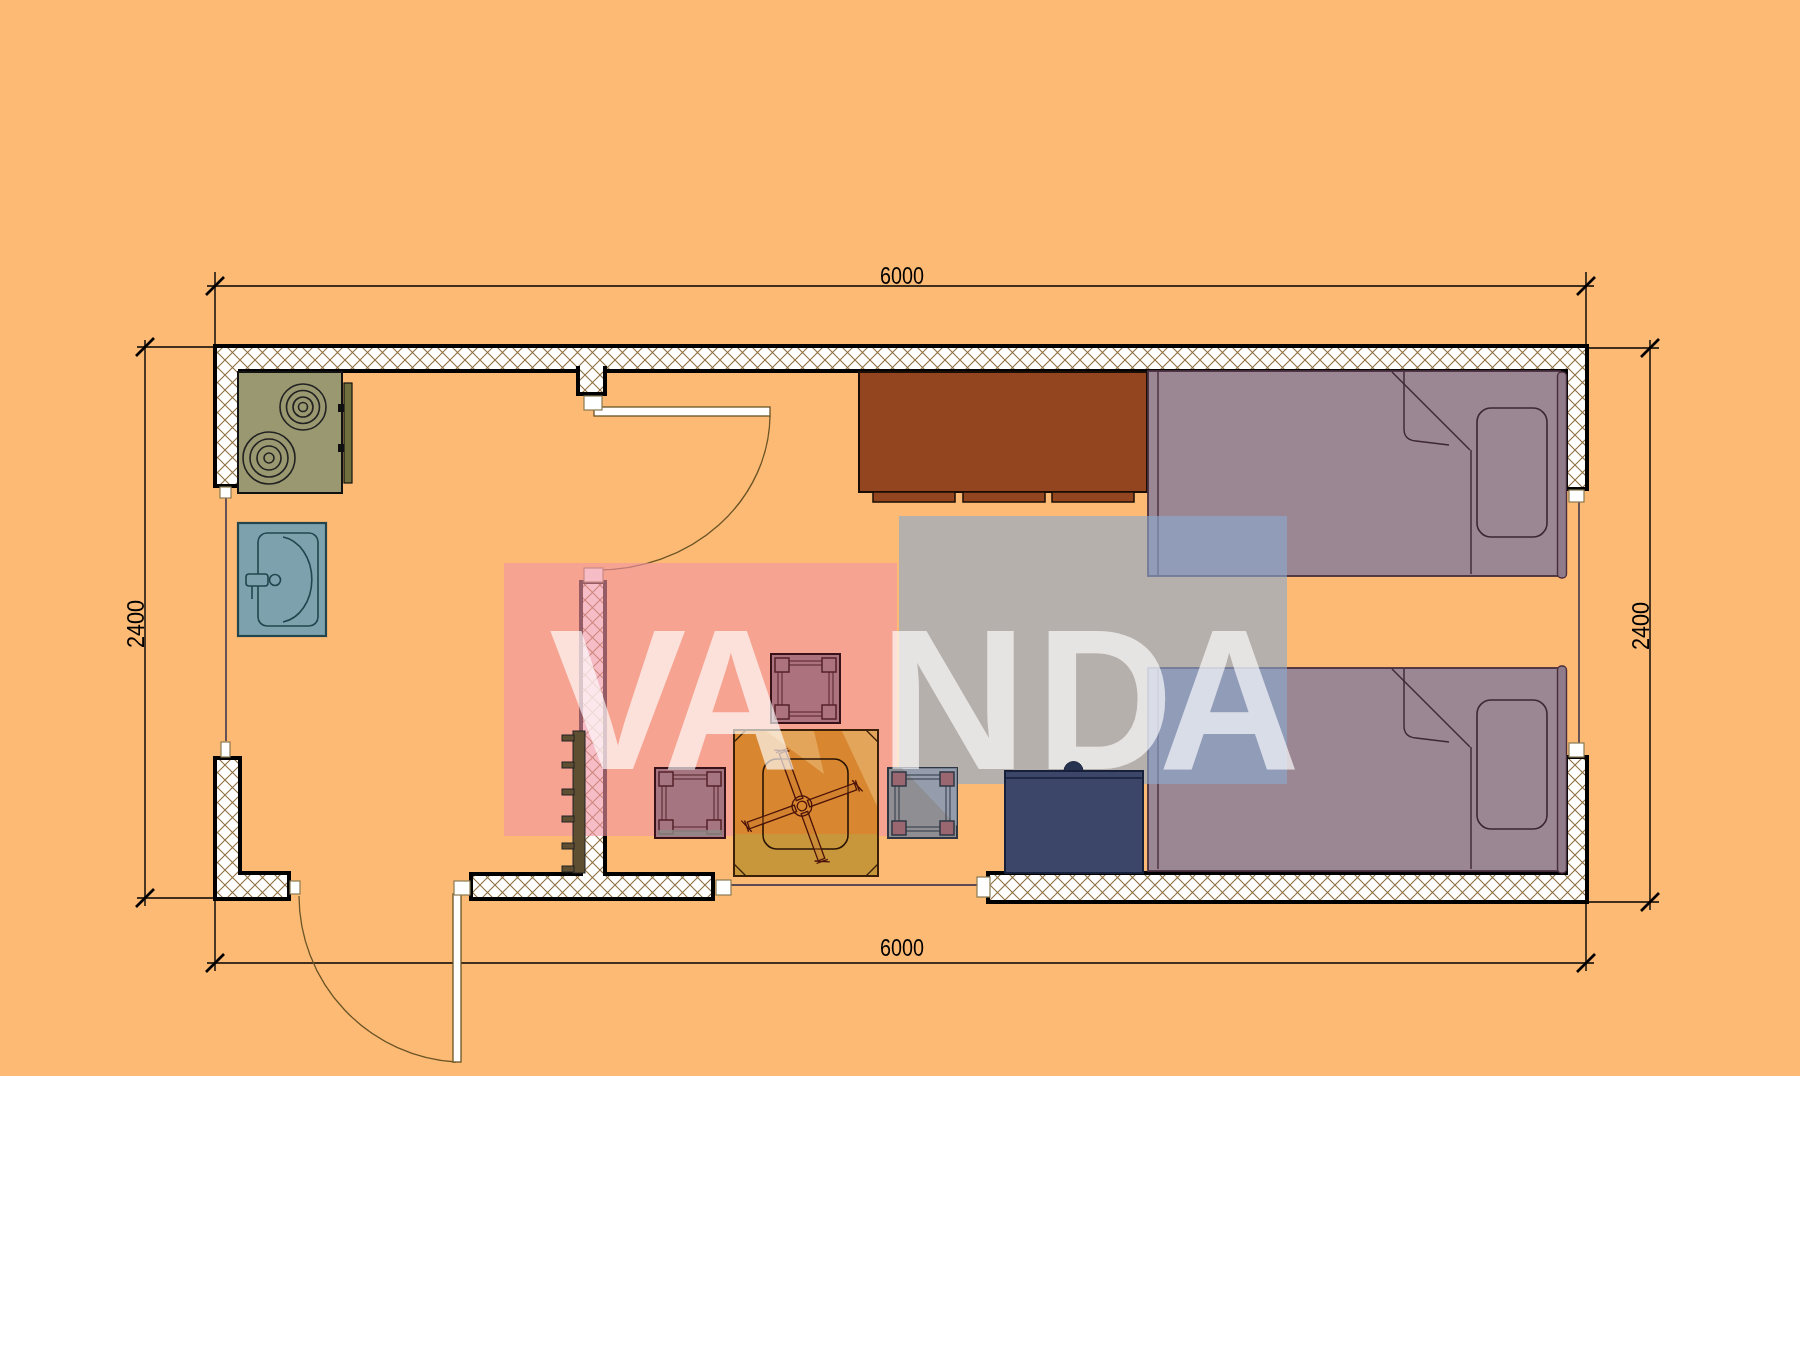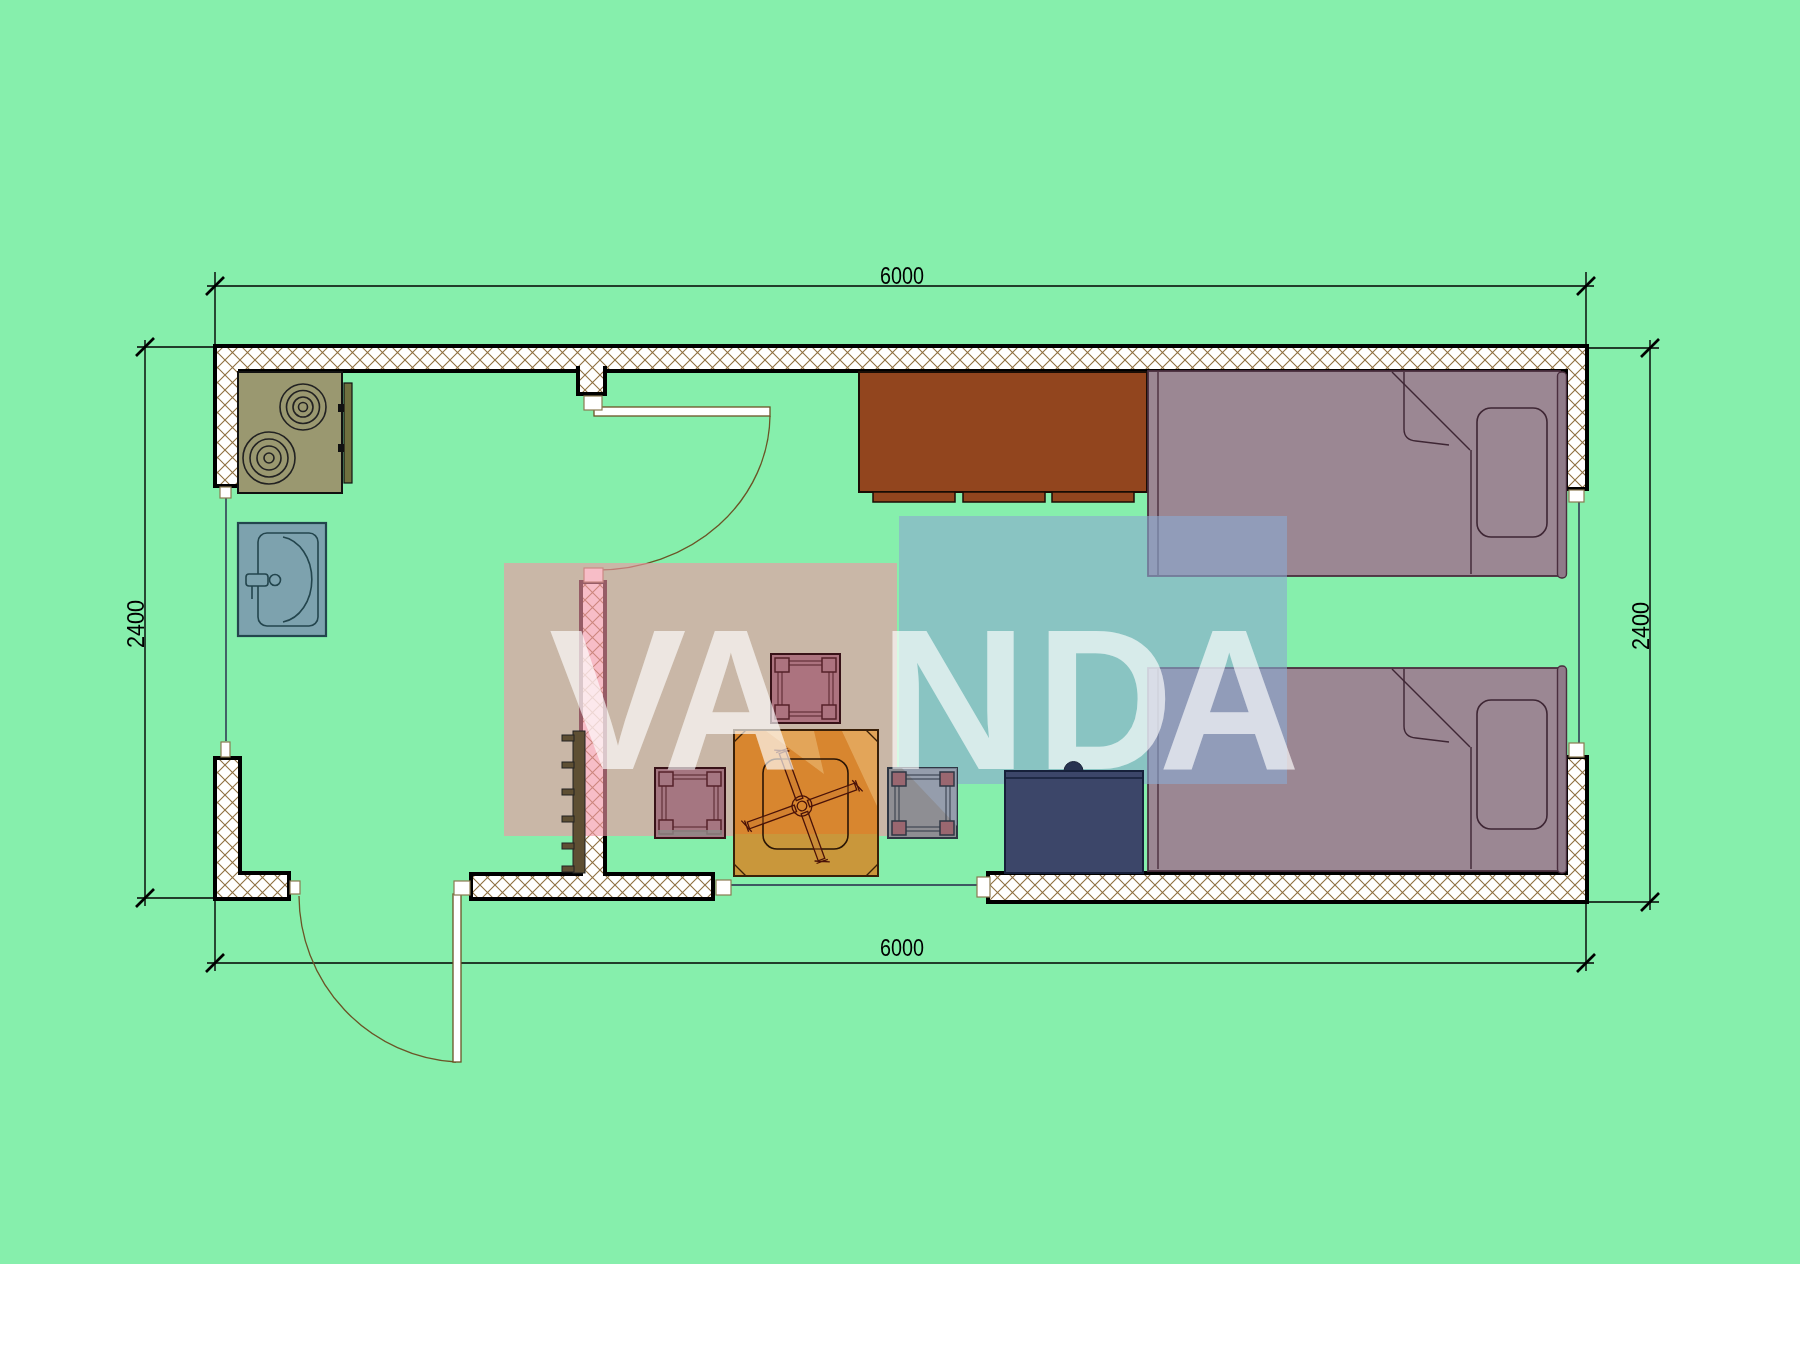--- a/index.html
+++ b/index.html
@@ -1,16 +1,16 @@
 <!DOCTYPE html>
 <html><head>
 <meta charset="utf-8">
 <style>
   html,body{margin:0;padding:0;background:#fff;}
-  #page{position:relative;width:1800px;height:1264px;background:#86efac;overflow:hidden;
+  #page{position:relative;width:1800px;height:1076px;background:#fdba74;overflow:hidden;
         font-family:"Liberation Sans", sans-serif;}
   svg{position:absolute;left:0;top:0;}
 </style>
 </head>
 <body>
 <div id="page">
 <svg width="1800" height="1350" viewBox="0 0 1800 1350">
 <defs>
   <pattern id="h" width="15" height="15" patternUnits="userSpaceOnUse">
     <rect width="15" height="15" fill="#ffffff"></rect>

